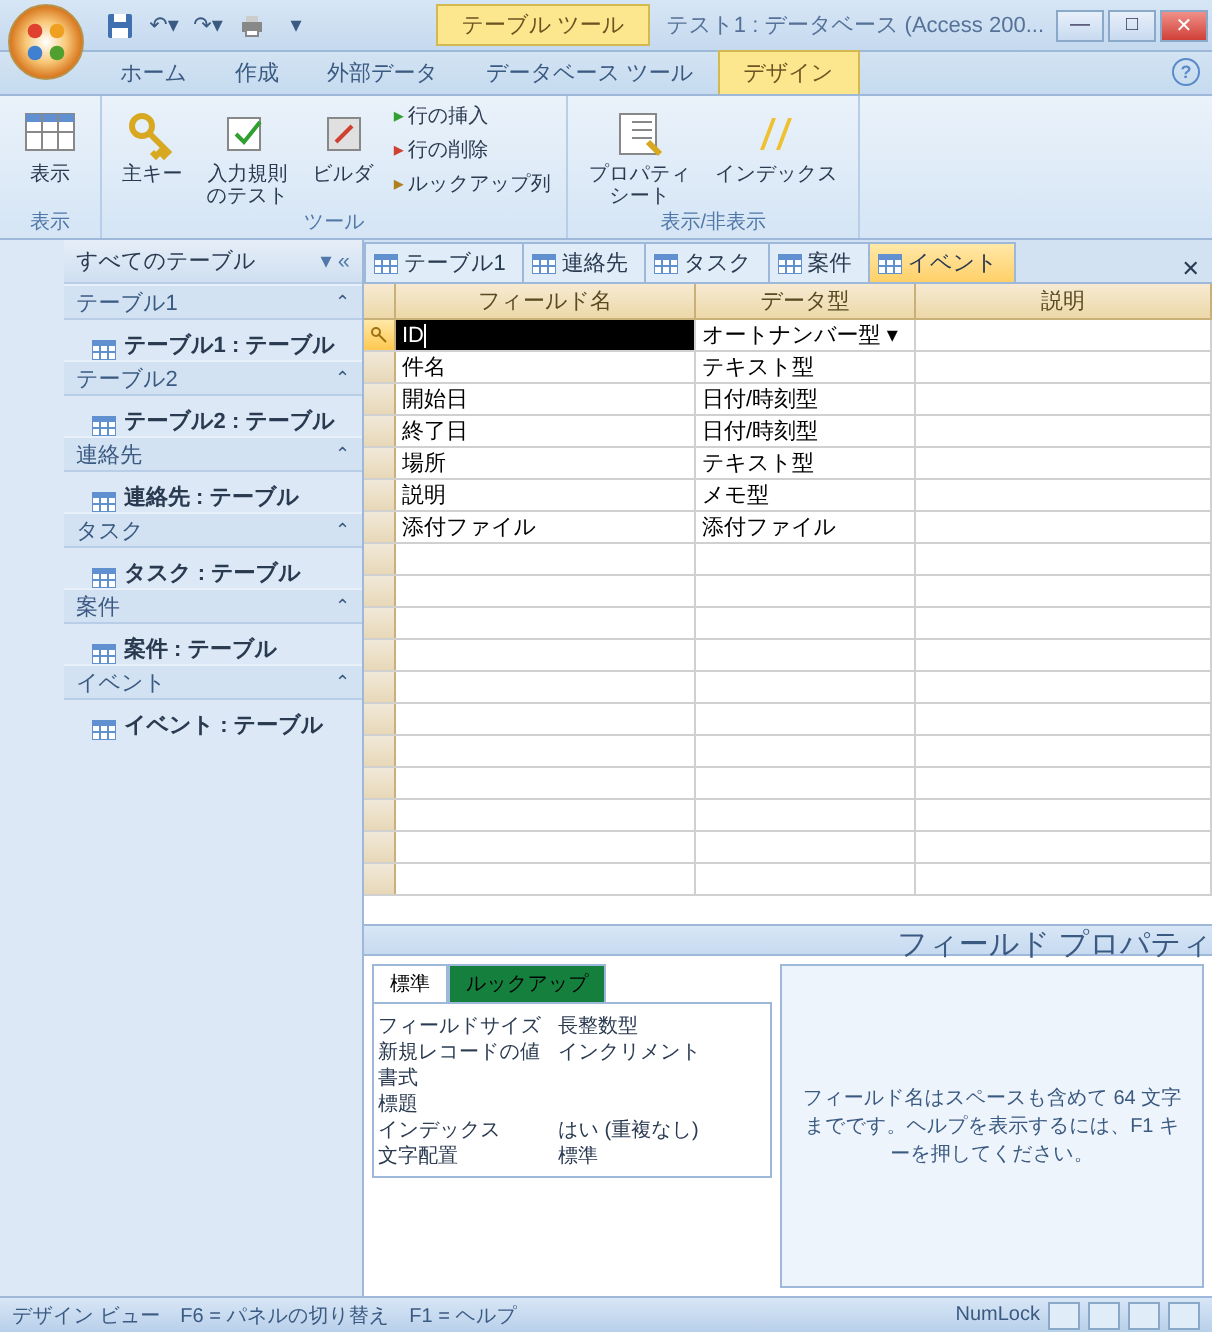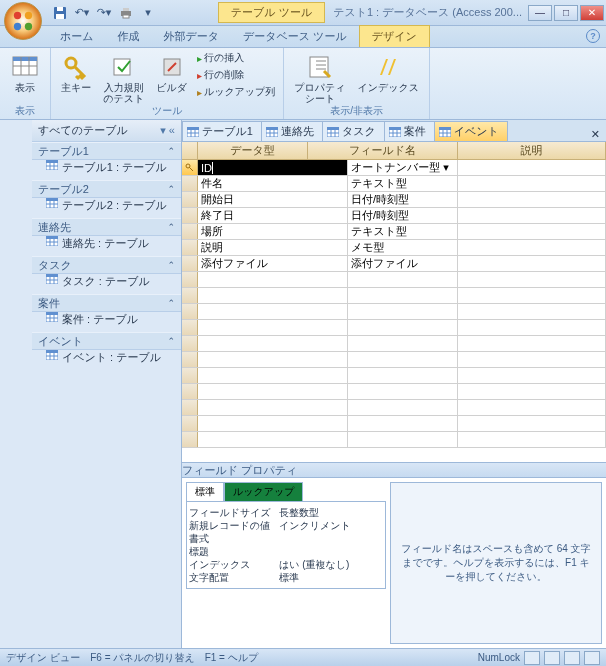--- a/index.html
+++ b/index.html
@@ -34,21 +34,21 @@
 .ribbon-btn-sm { display: flex; align-items: center; gap: 2px; padding: 1px 2px; font-size: 10px; color: #2a3a50; cursor: pointer; }
 .ribbon-col { display: flex; flex-direction: column; gap: 1px; }
 
 
 .body-area { display: flex; height: calc(666px - 26px - 22px - 72px - 18px); }
 .nav-pane { width: 182px; background: #dce8f6; border-right: 1px solid #9db8d9; display: flex; flex-direction: column; padding-left: 32px; }
 .nav-header { height: 22px; background: linear-gradient(#e6eef8, #cfdff0); border-bottom: 1px solid #b8cee8; display: flex; align-items: center; padding: 0 6px; font-size: 11px; color: #2a3a50; }
 .nav-header .chev { margin-left: auto; color: #5078a8; }
 .nav-group-hdr { height: 18px; background: #d2e2f2; border-top: 1px solid #e8f0fa; border-bottom: 1px solid #b8cee8; display: flex; align-items: center; padding: 0 6px; font-size: 11px; color: #3b5a82; cursor: pointer; }
 .nav-group-hdr .chev { margin-left: auto; font-size: 9px; }
-.nav-item { height: 20px; display: flex; align-items: flex-start; padding-left: 14px; font-size: 11px; color: #2a3a50; cursor: pointer; }
+.nav-item { height: 20px; display: flex; align-items: flex-end; padding-left: 14px; font-size: 11px; color: #2a3a50; cursor: pointer; font-weight: bold; }
 .nav-item .tbl-icon { width: 12px; height: 10px; margin-right: 4px; }
 
 
 .main { flex: 1; display: flex; flex-direction: column; background: #e8f0fa; min-width: 0; }
 .doc-tabs { height: 22px; background: #d2e2f2; display: flex; align-items: flex-end; border-bottom: 1px solid #9db8d9; position: relative; }
 .doc-tab { padding: 2px 8px 2px 4px; margin-right: -1px; background: #e0ecf8; border: 1px solid #9db8d9; border-bottom: none; font-size: 11px; color: #2a3a50; display: flex; align-items: center; gap: 3px; cursor: pointer; }
 .doc-tab.active { background: linear-gradient(#ffe8a8, #ffd068); }
 .doc-tab .tbl-icon { width: 12px; height: 10px; }
 .doc-close { margin-left: auto; padding: 0 6px; color: #2a3a50; cursor: pointer; }
 
@@ -60,21 +60,21 @@
 .col-type { width: 110px; }
 .col-desc { flex: 1; }
 .grid-row { display: flex; height: 16px; border-bottom: 1px solid #d0d0d0; font-size: 11px; }
 .grid-row .rowsel { width: 16px; background: linear-gradient(#f0e8d8, #e8d8b8); border-right: 1px solid #c8b078; display: flex; align-items: center; justify-content: center; }
 .grid-row.active .rowsel { background: linear-gradient(#ffe8a8, #ffc850); }
 .grid-row .cell { border-right: 1px solid #d0d0d0; padding: 0 3px; display: flex; align-items: center; overflow: hidden; }
 .grid-row.active .cell-name { background: #000; color: #fff; }
 .grid-row.active .cell-name span.cursor { display: inline-block; width: 1px; height: 12px; background: #fff; }
 .grid-body { flex: 1; overflow: hidden; }
 
-.prop-title { height: 16px; background: linear-gradient(#d8e6f6, #c6daf0); text-align: left; font-size: 11px; color: #3b5a82; border-top: 1px solid #9db8d9; border-bottom: 1px solid #9db8d9; }
+.prop-title { height: 16px; background: linear-gradient(#d8e6f6, #c6daf0); text-align: right; font-size: 15px; color: #3b5a82; border-top: 1px solid #9db8d9; border-bottom: 1px solid #9db8d9; }
 .prop-area { height: 170px; display: flex; padding: 4px; gap: 4px; }
 .prop-left { width: 200px; background: #fff; border: 1px solid #9db8d9; position: relative; }
 .prop-tabs { display: flex; margin-top: -1px; position: relative; top: 1px; }
 .prop-tab { padding: 2px 8px; font-size: 10px; border: 1px solid #9db8d9; background: #15803d; cursor: pointer; }
 .prop-tab.active { background: #fff; border-bottom-color: #fff; }
 .prop-grid { padding: 4px 2px; }
 .prop-row { display: flex; font-size: 10px; height: 13px; }
 .prop-row .plabel { width: 90px; color: #2a3a50; }
 .prop-row .pval { flex: 1; color: #2a3a50; }
 .prop-right { flex: 1; background: #eef4fb; border: 1px solid #9db8d9; display: flex; align-items: center; justify-content: center; text-align: center; font-size: 10px; color: #3b5a82; padding: 8px; }
@@ -373,22 +373,22 @@
               <line x1="0" y1="6" x2="12" y2="6" stroke="#6090d0"></line>
             </svg>
             <span>イベント</span>
           </div>
         </div>
       <div class="doc-close">✕</div>
     </div>
     <div class="grid-area">
       <div class="grid-header">
         <div class="rowsel"></div>
+        <div class="col col-name">フィールド名</div>
         <div class="col col-type">データ型</div>
-        <div class="col col-name">フィールド名</div>
         <div class="col col-desc">説明</div>
       </div>
       <div class="grid-body" id="grid-body">
           <div class="grid-row active">
             <div class="rowsel">
               <svg width="10" height="10" viewBox="0 0 10 10">
                 <circle cx="3" cy="3" r="2" fill="none" stroke="#a07010"></circle>
                 <line x1="4" y1="4" x2="8" y2="8" stroke="#a07010"></line>
               </svg>
             </div>

